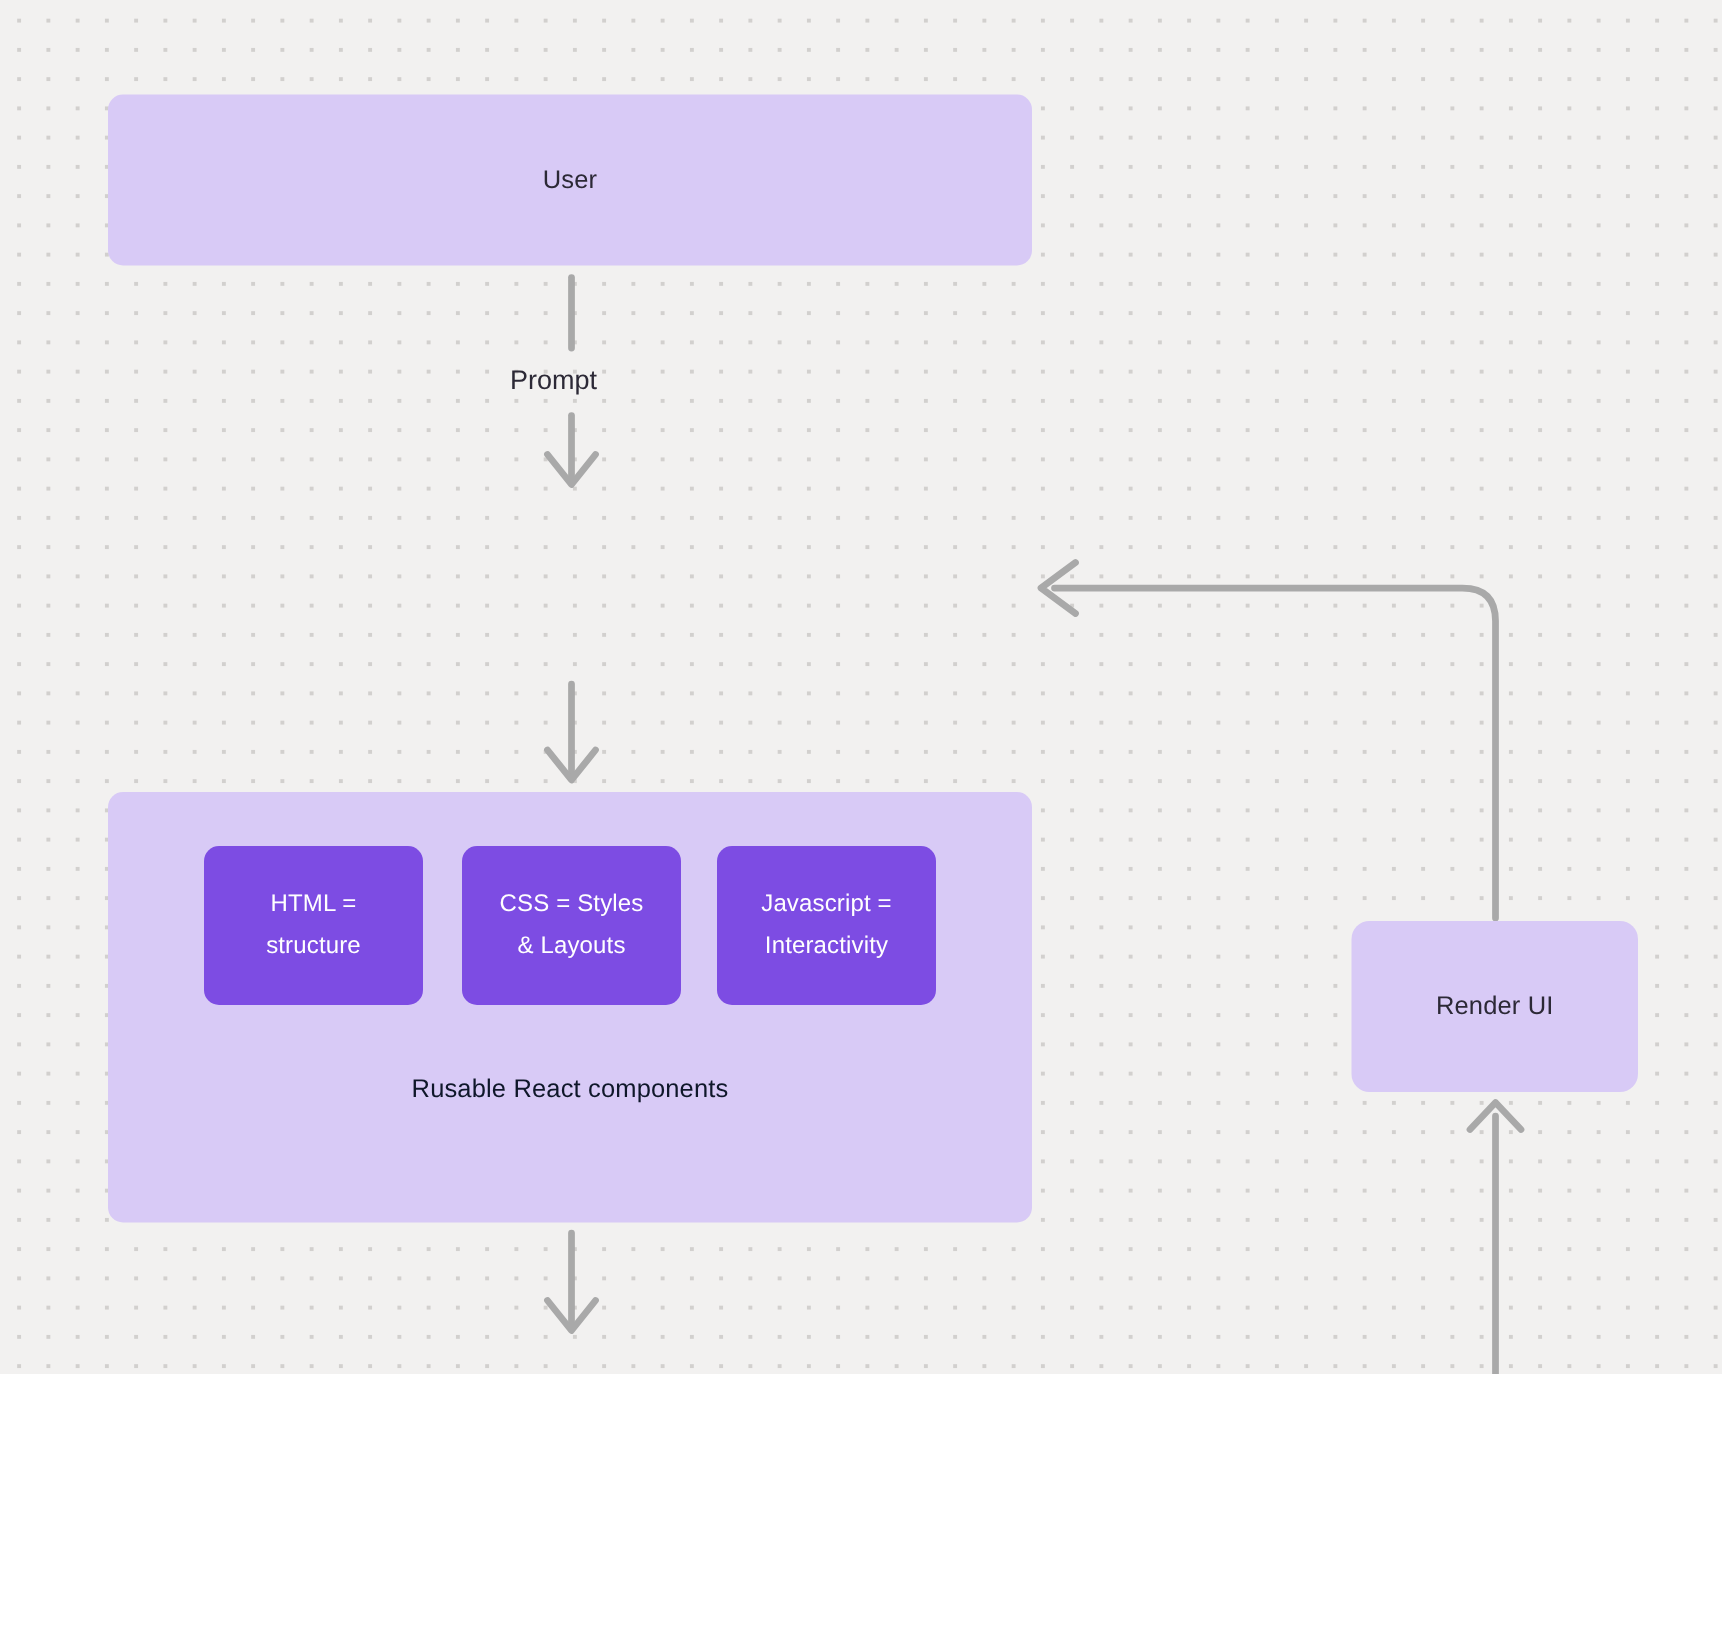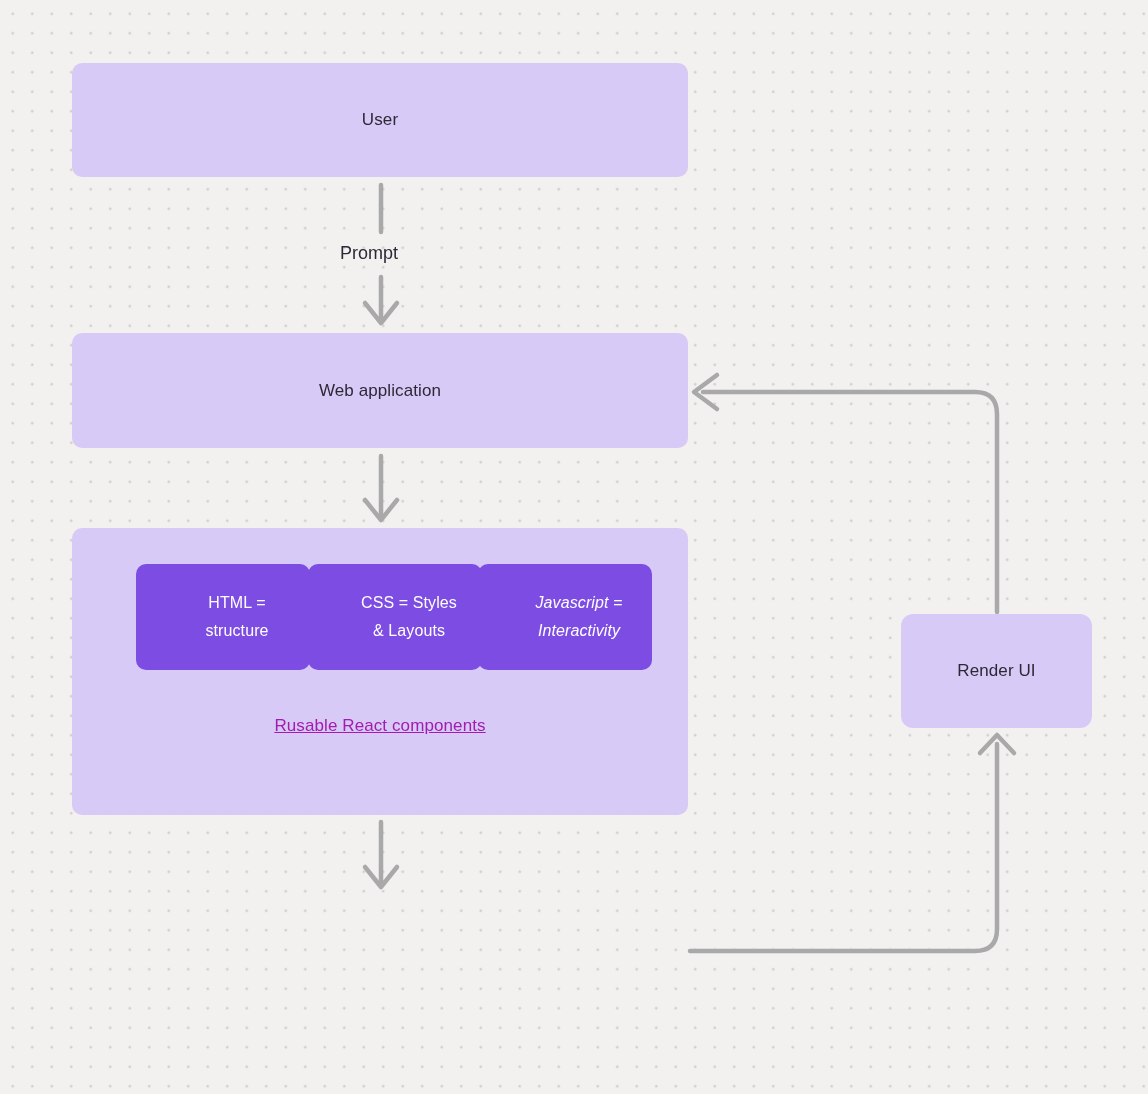--- a/index.html
+++ b/index.html
@@ -3,21 +3,21 @@
 <meta charset="utf-8">
 <style>
   html, body {
     margin: 0;
     padding: 0;
     font-family: "Liberation Sans", "DejaVu Sans", sans-serif;
   }
   .canvas {
     position: relative;
     width: 1148px;
-    height: 1094px;
+    height: 916px;
     background-color: #f2f1f0;
     background-image: radial-gradient(circle, #d2d0ce 1.4px, transparent 1.6px);
     background-size: 19.5px 19.5px;
     background-position: 3px 4px;
     overflow: hidden;
   }
   .connectors {
     position: absolute;
     left: 0; top: 0;
     width: 1148px;
@@ -49,33 +49,31 @@
     background: #7d4ce3;
     border-radius: 10px;
     display: flex;
     flex-direction: column;
     align-items: center;
     justify-content: center;
     color: #ffffff;
     font-size: 16px;
     line-height: 28px;
     text-align: center;
-    padding-left: 28px;
   }
   .child-1 { left: 64px; }
   .child-2 { left: 236px; }
-  .child-3 { left: 406px; font-style: italic; }
+  .child-3 { left: 406px; }
   .group-caption {
     position: absolute;
     left: 0; right: 0;
     top: 188px;
     text-align: center;
-    color: #a21caf;
+    color: #0f172a;
     font-size: 17px;
-    text-decoration: underline;
   }
   .edge-label {
     position: absolute;
     left: 309px;
     top: 243px;
     width: 120px;
     text-align: center;
     color: #2c2936;
     font-size: 18px;
   }
@@ -106,23 +104,20 @@
       <path d="M717 375 L694 392 L717 409"></path>
     </g>
   </svg>
 
   <div class="node node-user">
     <span>User</span>
   </div>
 
   <div class="edge-label">Prompt</div>
 
-  <div class="node node-webapp">
-    <span>Web application</span>
-  </div>
 
   <div class="node node-group">
     <div class="child child-1">
       <span>HTML =</span>
       <span>structure</span>
     </div>
     <div class="child child-2">
       <span>CSS = Styles</span>
       <span>&amp; Layouts</span>
     </div>

